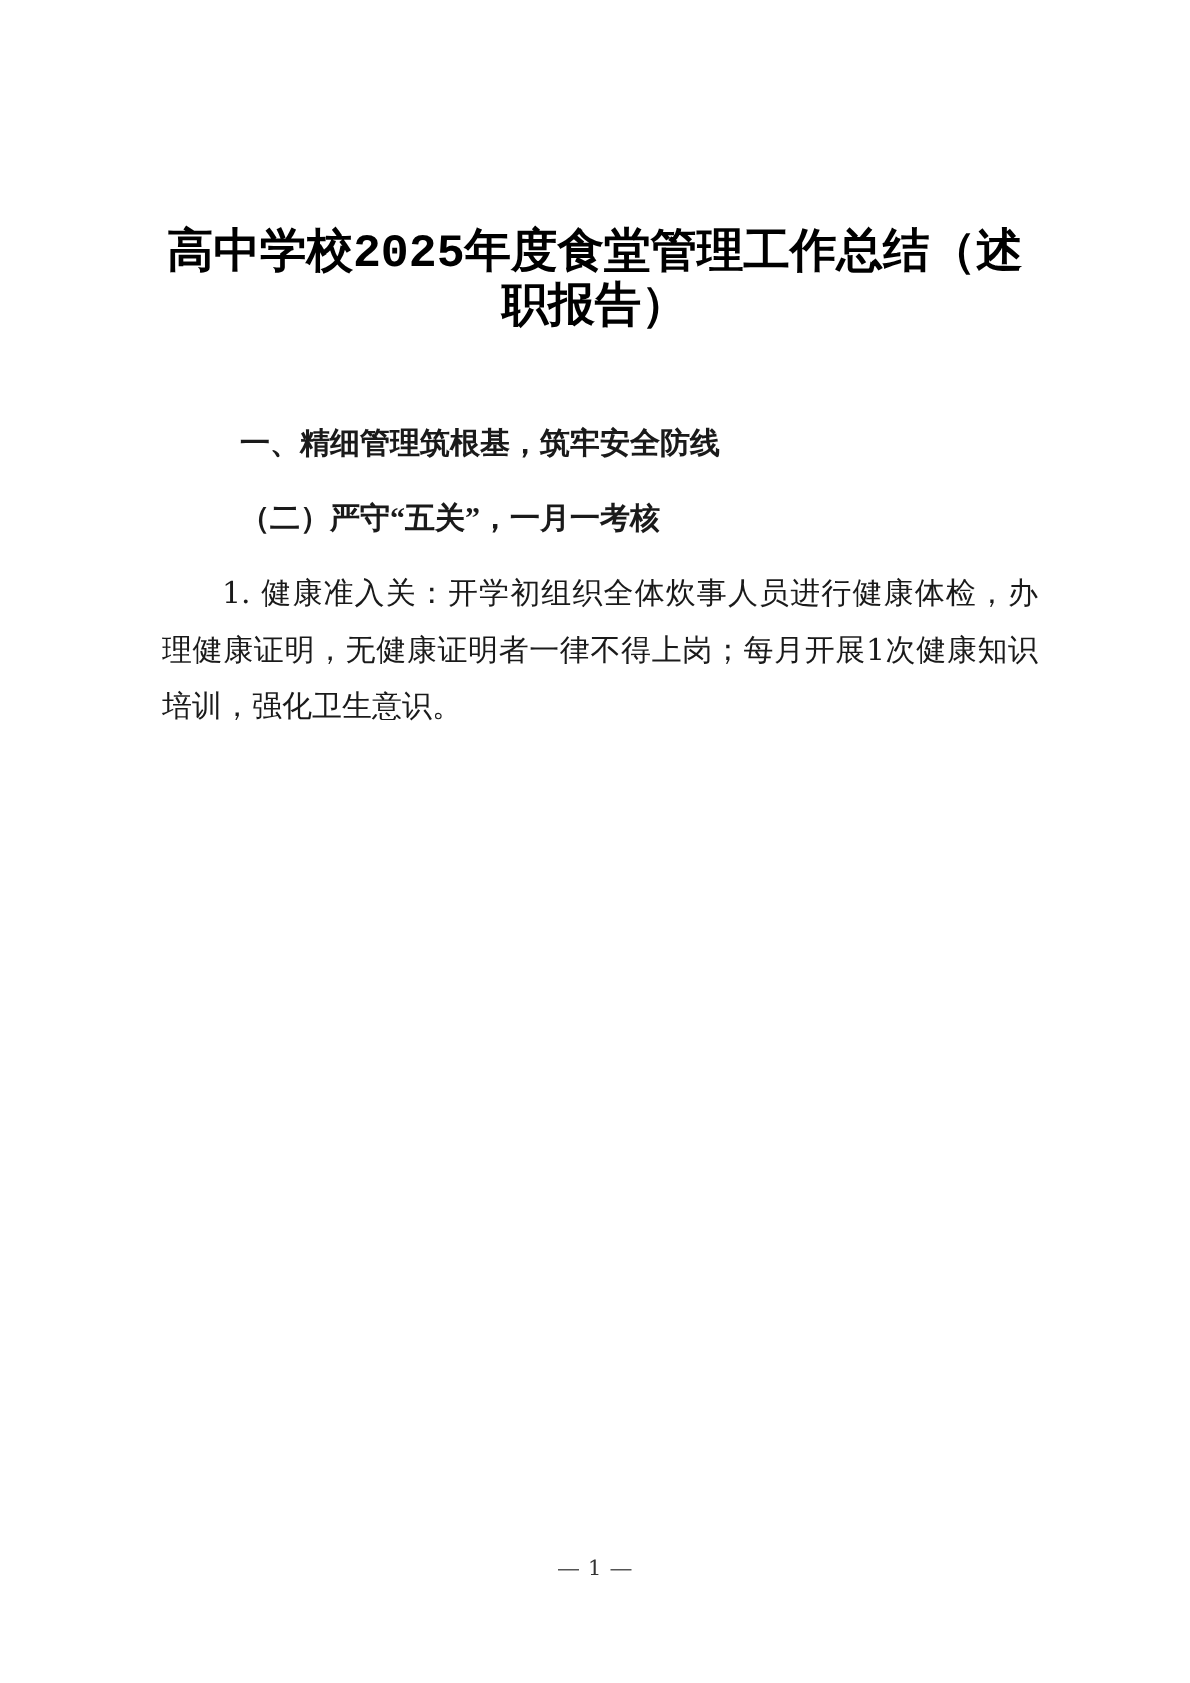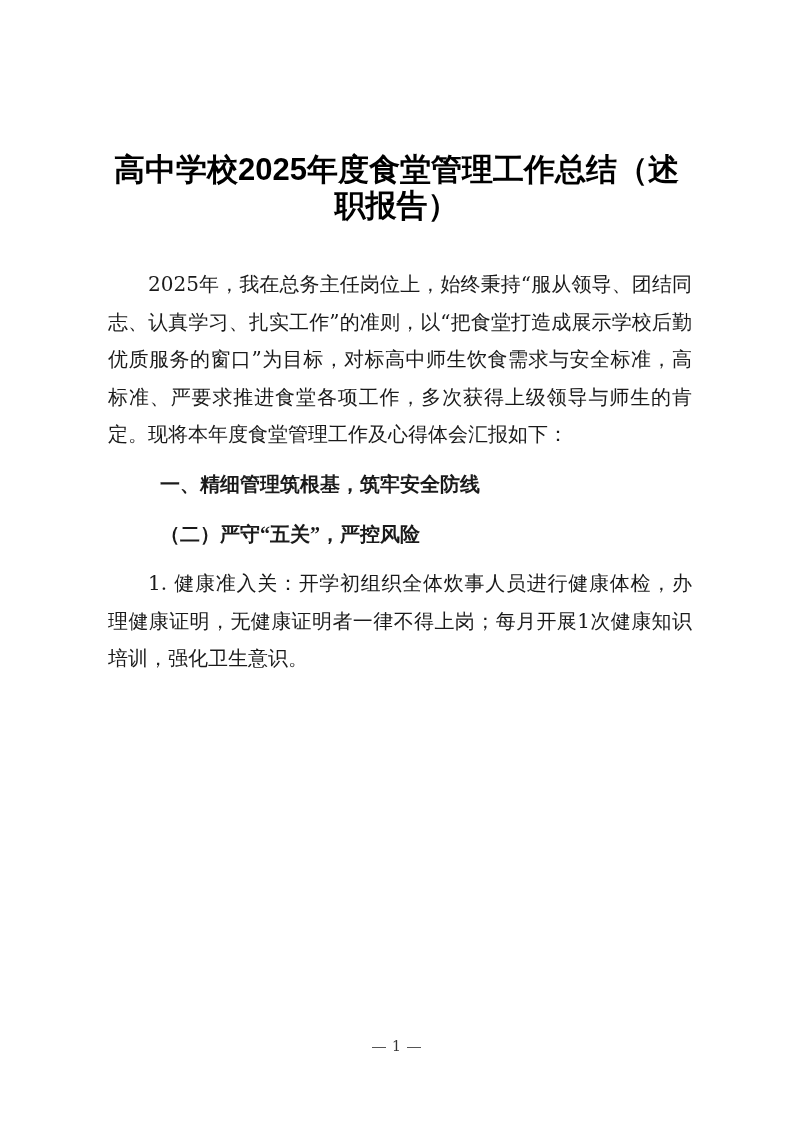--- a/index.html
+++ b/index.html
@@ -4,21 +4,21 @@
   <style>
     html, body { margin: 0; padding: 0; background: #ffffff; }
     body { width: 793px; height: 1122px; position: relative; overflow: hidden; }
     .page {
       position: absolute; left: 0; top: 0; width: 793px; height: 1122px;
       background: #ffffff; color: #111111;
     }
     .title {
       position: absolute; left: 100px; width: 593px; top: 152px;
       text-align: center;
-      font-family: Liberation Sans, sans-serif;
+      font-family: Liberation Mono, monospace;
       font-weight: bold; font-size: 31px; line-height: 36px;
       letter-spacing: 0px; color: #000;
     }
     .body {
       position: absolute; left: 108px; width: 584px; top: 266px;
       font-family: "DejaVu Serif", serif;
       font-size: 20px; line-height: 37.6px; color: #1a1a1a;
       text-align: justify;
     }
     .p { margin: 0; text-indent: 40px; text-align: justify; }
@@ -30,22 +30,21 @@
     }
     .dash { display: inline-block; width: 14px; height: 1px; background: #555; vertical-align: middle; margin: 0 6px; }
   </style>
 </head>
 <body>
 
 <div class="page">
   <div class="title">高中学校2025年度食堂管理工作总结（述职报告）</div>
 
   <div class="body">
-    <p class="p">2025年，我在总务主任岗位上，始终秉持“服从领导、团结同志、认真学习、扎实工作”的准则，以“把食堂打造成展示学校后勤优质服务的窗口”为目标，对标高中师生饮食需求与安全标准，高标准、严要求推进食堂各项工作，多次获得上级领导与师生的肯定。现将本年度食堂管理工作及心得体会汇报如下：</p>
     <p class="h">一、精细管理筑根基，筑牢安全防线</p>
-    <p class="h">（二）严守“五关”，严控风险</p>
+    <p class="h">（二）严守“五关”，一月一考核</p>
     <p class="p">1. 健康准入关：开学初组织全体炊事人员进行健康体检，办理健康证明，无健康证明者一律不得上岗；每月开展1次健康知识培训，强化卫生意识。</p>
   </div>
 
   <div class="footer">
     <span class="dash"></span><span>1</span><span class="dash"></span>
   </div>
 </div>
 
 </body></html>

